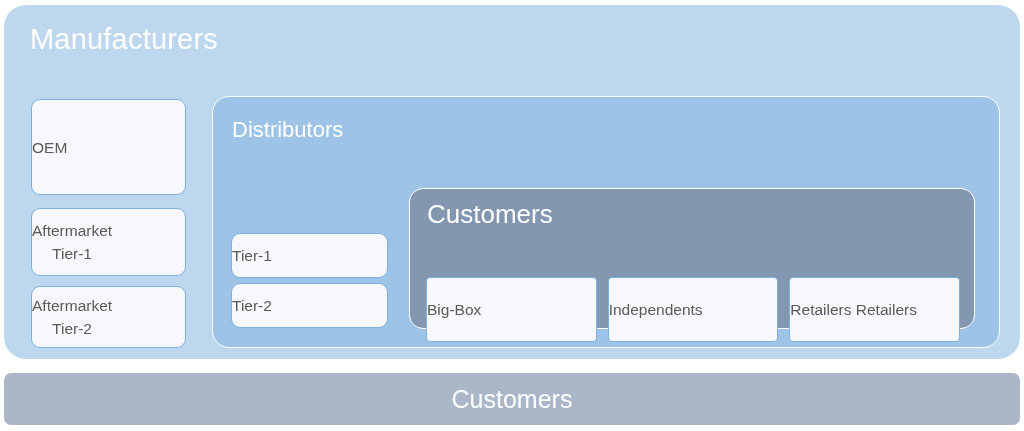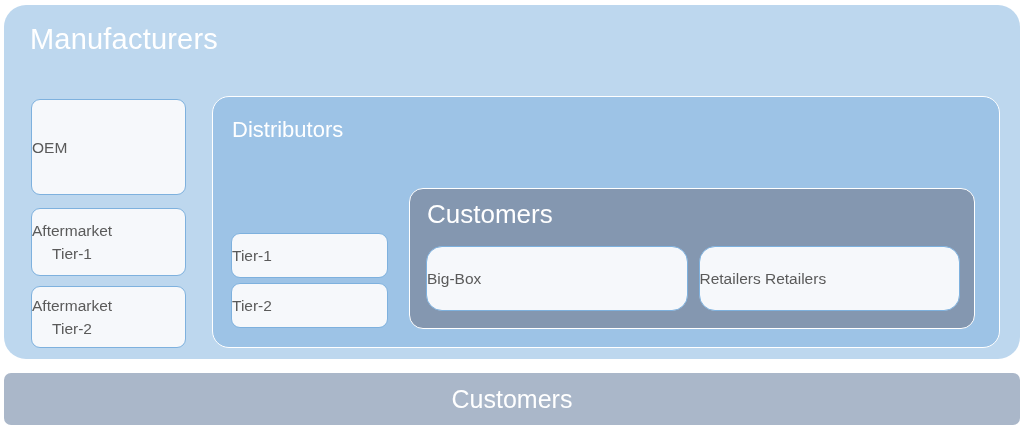--- a/index.html
+++ b/index.html
@@ -154,21 +154,22 @@
     left: 16px;
     top: 57px;
     right: 14px;
     height: 65px;
     display: flex;
     gap: 11px;
   }
   .resellers-row .leaf {
     flex: 1 1 0;
     height: 65px;
-    border-radius: 16px;
+    border-radius: 4px;
+    margin-top: 31px;
   }
 
   
   .customers {
     position: absolute;
     left: 4px;
     top: 373px;
     width: 1016px;
     height: 52px;
     box-sizing: border-box;
@@ -221,20 +222,23 @@
         <span>Tier-2</span>
       </div>
 
       <div class="resellers">
         <div class="resellers-title">Customers</div>
         <div class="resellers-row">
           <div class="leaf">
             <span>Big-Box</span>
           </div>
           <div class="leaf">
+            <span>Independents</span>
+          </div>
+          <div class="leaf">
             <span>Retailers Retailers</span>
           </div>
         </div>
       </div>
     </div>
   </div>
 
   <div class="customers">
     <span class="customers-label">Customers</span>
   </div>

